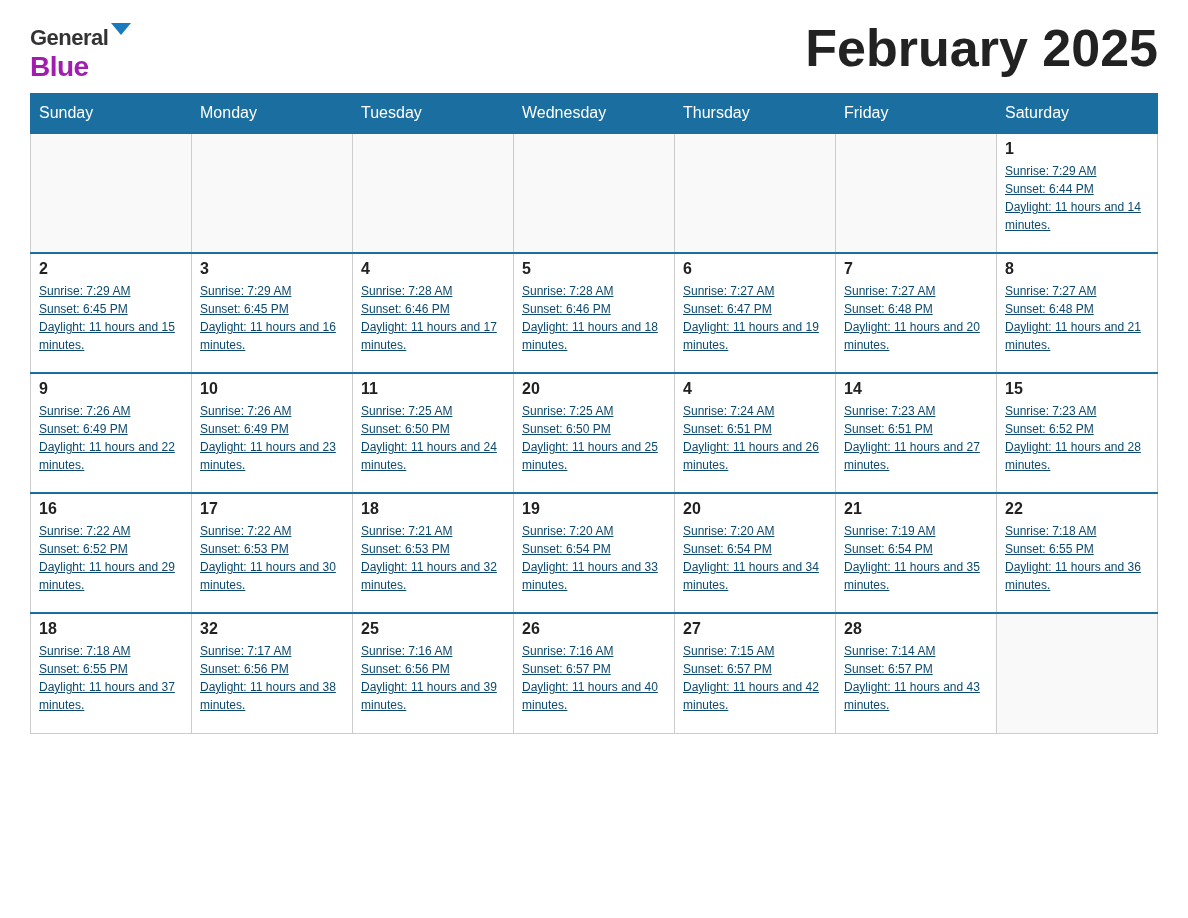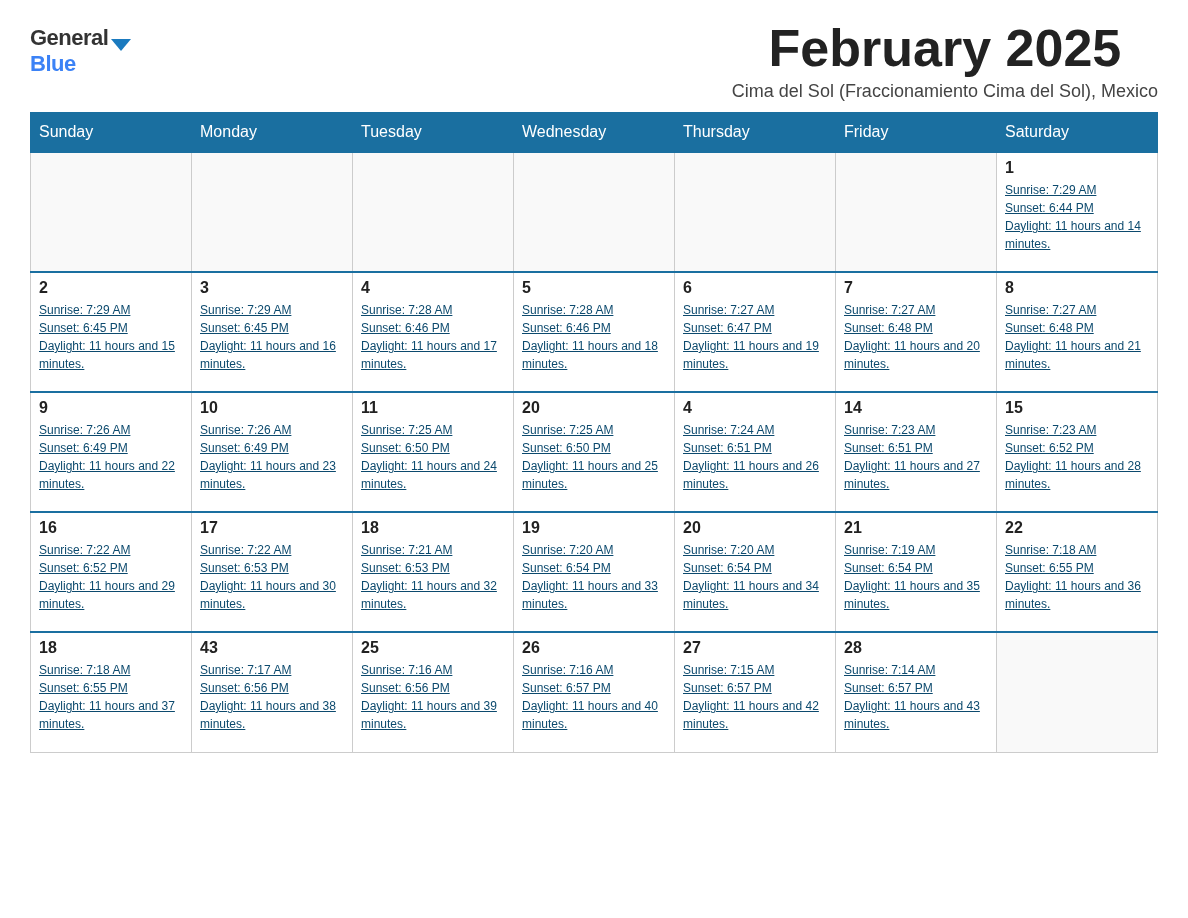--- a/index.html
+++ b/index.html
@@ -23,28 +23,28 @@
       align-items: flex-start;
       padding-top: 5px;
     }
     .logo-general {
       font-size: 22px;
       font-weight: bold;
       color: #333;
       letter-spacing: -0.5px;
     }
     .logo-blue {
-      font-size: 22px;
-      font-weight: bold;
-      color: #3b82f6;
+      font-size: 28px;
+      font-weight: bold;
+      color: #a21caf;
       letter-spacing: -0.5px;
     }
     .logo-line {
       display: flex;
-      align-items: flex-end;
+      align-items: flex-start;
     }
     .logo-triangle {
       width: 0;
       height: 0;
       border-left: 10px solid transparent;
       border-right: 10px solid transparent;
       border-top: 12px solid #1a7abf;
       margin-left: 3px;
       margin-top: -2px;
     }
@@ -121,21 +121,20 @@
 <div class="header">
   <div class="logo">
     <div class="logo-line">
       <span class="logo-general">General</span>
       <div class="logo-triangle"></div>
     </div>
     <span class="logo-blue">Blue</span>
   </div>
   <div class="title-block">
     <div class="month-year">February 2025</div>
-    <div class="location">Cima del Sol (Fraccionamiento Cima del Sol), Mexico</div>
   </div>
 </div>
 
 <table class="calendar">
   <thead>
     <tr>
     <th>Sunday</th>
         <th>Monday</th>
         <th>Tuesday</th>
         <th>Wednesday</th>
@@ -246,21 +245,21 @@
           <span class="day-num">22</span>
           <div class="day-info">Sunrise: 7:18 AM<br>Sunset: 6:55 PM<br>Daylight: 11 hours and 36 minutes.</div>
         </td>
       </tr>
       <tr>
         <td>
           <span class="day-num">18</span>
           <div class="day-info">Sunrise: 7:18 AM<br>Sunset: 6:55 PM<br>Daylight: 11 hours and 37 minutes.</div>
         </td>
         <td>
-          <span class="day-num">43</span>
+          <span class="day-num">32</span>
           <div class="day-info">Sunrise: 7:17 AM<br>Sunset: 6:56 PM<br>Daylight: 11 hours and 38 minutes.</div>
         </td>
         <td>
           <span class="day-num">25</span>
           <div class="day-info">Sunrise: 7:16 AM<br>Sunset: 6:56 PM<br>Daylight: 11 hours and 39 minutes.</div>
         </td>
         <td>
           <span class="day-num">26</span>
           <div class="day-info">Sunrise: 7:16 AM<br>Sunset: 6:57 PM<br>Daylight: 11 hours and 40 minutes.</div>
         </td>

